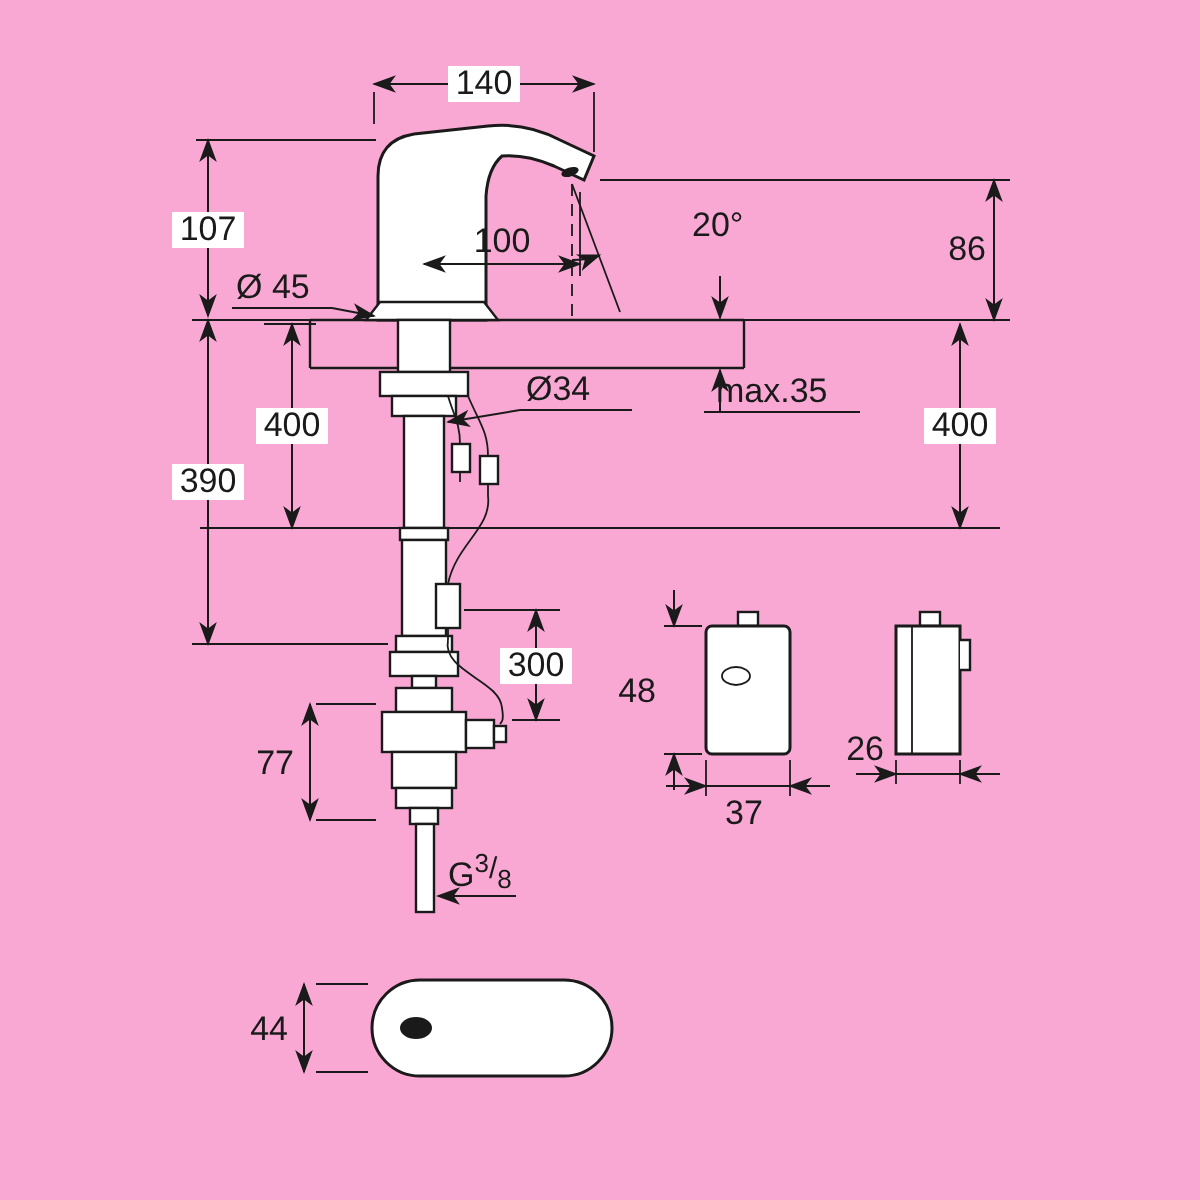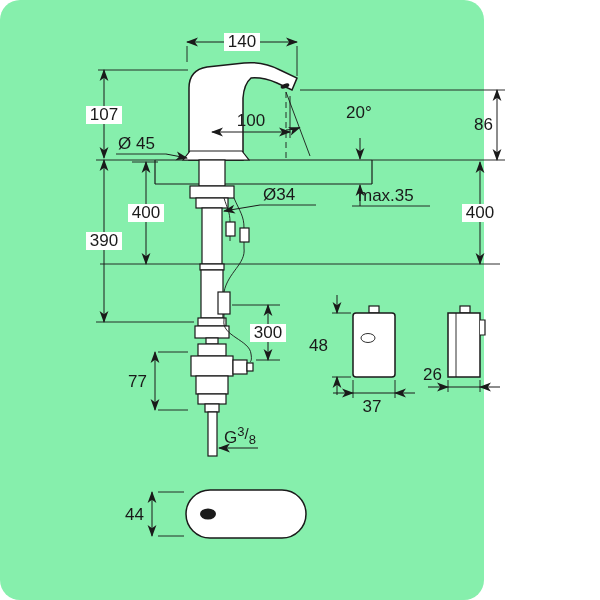--- a/index.html
+++ b/index.html
@@ -1,16 +1,16 @@
 <!DOCTYPE html>
 <html><head>
 <meta charset="utf-8">
 <style>
   html,body{margin:0;padding:0;background:#fff;}
-  .canvas{width:484px;height:600px;background:#86efac;position:relative;font-family:"Liberation Sans",sans-serif;border-radius:20px;}
+  .canvas{width:600px;height:600px;background:#f9a8d4;position:relative;font-family:"Liberation Sans",sans-serif;}
   svg{display:block;}
   svg text{font-family:"Liberation Sans",sans-serif;fill:#1a1a1a;font-size:17px;}
   .thin{stroke:#1a1a1a;stroke-width:0.9;fill:none;}
   .dim{stroke:#1a1a1a;stroke-width:1;fill:none;}
   .part{stroke:#1a1a1a;stroke-width:1.5;fill:#ffffff;}
   .part2{stroke:#1a1a1a;stroke-width:1.2;fill:#ffffff;}
   .dark{fill:#1a1a1a;stroke:none;}
   .bg{fill:#ffffff;stroke:none;}
 </style>
 </head>

